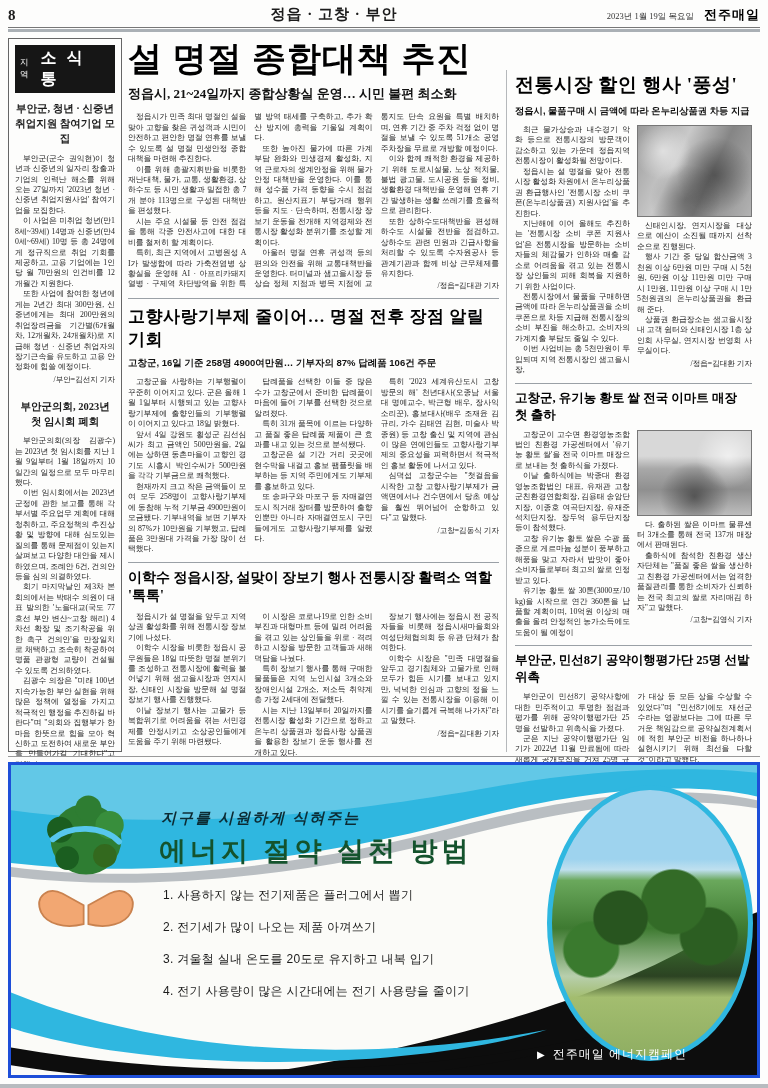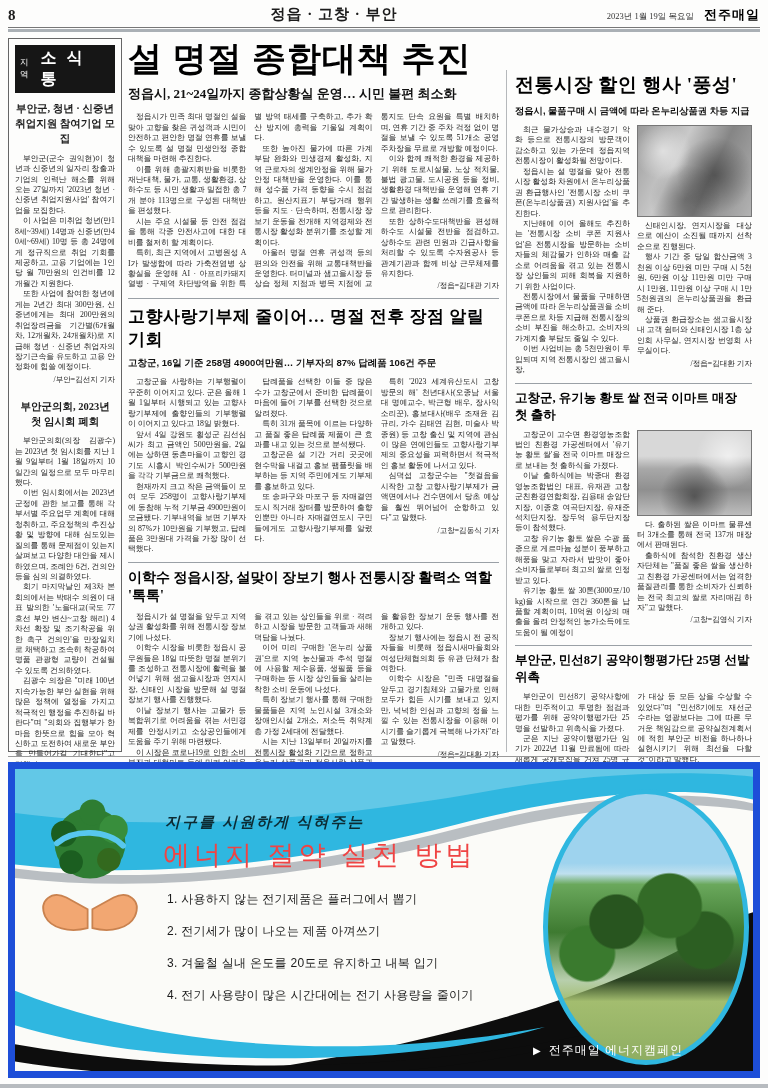--- a/index.html
+++ b/index.html
@@ -59,25 +59,25 @@
   .photoA { height:92px; }
   .photoB { height:86px;
     background:
       radial-gradient(circle at 50% 78%, rgba(0,0,0,.45), transparent 40%),
       radial-gradient(circle at 80% 30%, rgba(255,255,255,.6), transparent 30%),
       linear-gradient(180deg,#d8d8d8 0 30%,#a8a8a8 45%,#8f8f8f 70%,#bdbdbd);
   }
 
   
   .pre-banner { border-top:1px solid #999; margin:4px 0 5px 0; }
-  .banner { position:relative; height:316px; margin-bottom:6px; border:7px solid #1d4ed8; background:#fbfbf8; overflow:hidden;
+  .banner { position:relative; height:316px; margin-bottom:6px; border:3px solid #1d4ed8; background:#fbfbf8; overflow:hidden;
     font-family:"Liberation Sans","DejaVu Sans",sans-serif; }
   .banner svg.bg { position:absolute; inset:0; width:100%; height:100%; }
   .b-tagline { position:absolute; left:150px; top:44px; font-size:15px; font-weight:800; font-style:italic; color:#0c2b33; letter-spacing:2px; }
-  .b-title { position:absolute; left:148px; top:68px; font-size:27px; font-weight:400; color:#ef4444; letter-spacing:4px; }
+  .b-title { position:absolute; left:148px; top:68px; font-size:27px; font-weight:700; color:#14532d; letter-spacing:4px; }
   .b-list { position:absolute; left:152px; top:122px; width:330px; list-style:none; }
   .b-list li { font-size:12px; color:#1b1b1b; margin-bottom:15px; letter-spacing:0.3px; }
   .b-campaign { position:absolute; right:70px; bottom:12px; color:#fff; font-size:12px; letter-spacing:1px; }
   .b-campaign .tri { font-size:10px; margin-right:7px; }
   .b-tree { position:absolute; left:16px; top:24px; }
   .b-photo { position:absolute; right:4px; top:20px; width:206px; height:276px; border-radius:50%;
     border:5px solid #2fb7e0;
     background:
       radial-gradient(circle at 35% 48%, #28551f 0 14%, transparent 15%),
       radial-gradient(circle at 62% 42%, #336b27 0 16%, transparent 17%),
@@ -172,21 +172,20 @@
 
       <div class="hdiv"></div>
 
       <section>
         <h2 class="head3">이학수 정읍시장, 설맞이 장보기 행사 전통시장 활력소 역할 '톡톡'</h2>
         <div class="cols3">
           <p class="bp">정읍시가 설 명절을 앞두고 지역 상권 활성화를 위해 전통시장 장보기에 나섰다.</p>
           <p class="bp">이학수 시장을 비롯한 정읍시 공무원들은 18일 따뜻한 명절 분위기를 조성하고 전통시장에 활력을 불어넣기 위해 샘고을시장과 연지시장, 신태인 시장을 방문해 설 명절 장보기 행사를 진행했다.</p>
           <p class="bp">이날 장보기 행사는 고물가 등 복합위기로 어려움을 겪는 서민경제를 안정시키고 소상공인들에게 도움을 주기 위해 마련됐다.</p>
           <p class="bp">이 시장은 코로나19로 인한 소비 부진과 대형마트 등에 밀려 어려움을 겪고 있는 상인들을 위로 · 격려하고 시장을 방문한 고객들과 새해 덕담을 나눴다.</p>
-          <p class="bp">이어 미리 구매한 '온누리 상품권'으로 지역 농산물과 추석 명절에 사용할 제수용품, 생필품 등을 구매하는 등 시장 상인들을 살리는 착한 소비 운동에 나섰다.</p>
           <p class="bp">특히 장보기 행사를 통해 구매한 물품들은 지역 노인시설 3개소와 장애인시설 2개소, 저소득 취약계층 가정 2세대에 전달했다.</p>
           <p class="bp">시는 지난 13일부터 20일까지를 전통시장 활성화 기간으로 정하고 온누리 상품권과 정읍사랑 상품권을 활용한 장보기 운동 행사를 전개하고 있다.</p>
           <p class="bp">장보기 행사에는 정읍시 전 공직자들을 비롯해 정읍시새마을회와 여성단체협의회 등 유관 단체가 참여한다.</p>
           <p class="bp">이학수 시장은 "민족 대명절을 앞두고 경기침체와 고물가로 인해 모두가 힘든 시기를 보내고 있지만, 넉넉한 인심과 고향의 정을 느낄 수 있는 전통시장을 이용해 이 시기를 슬기롭게 극복해 나가자"라고 말했다.</p>
           <div class="byline">/정읍=김대환 기자</div>
         </div>
       </section>
     </main>
 
     <aside class="right-col">

